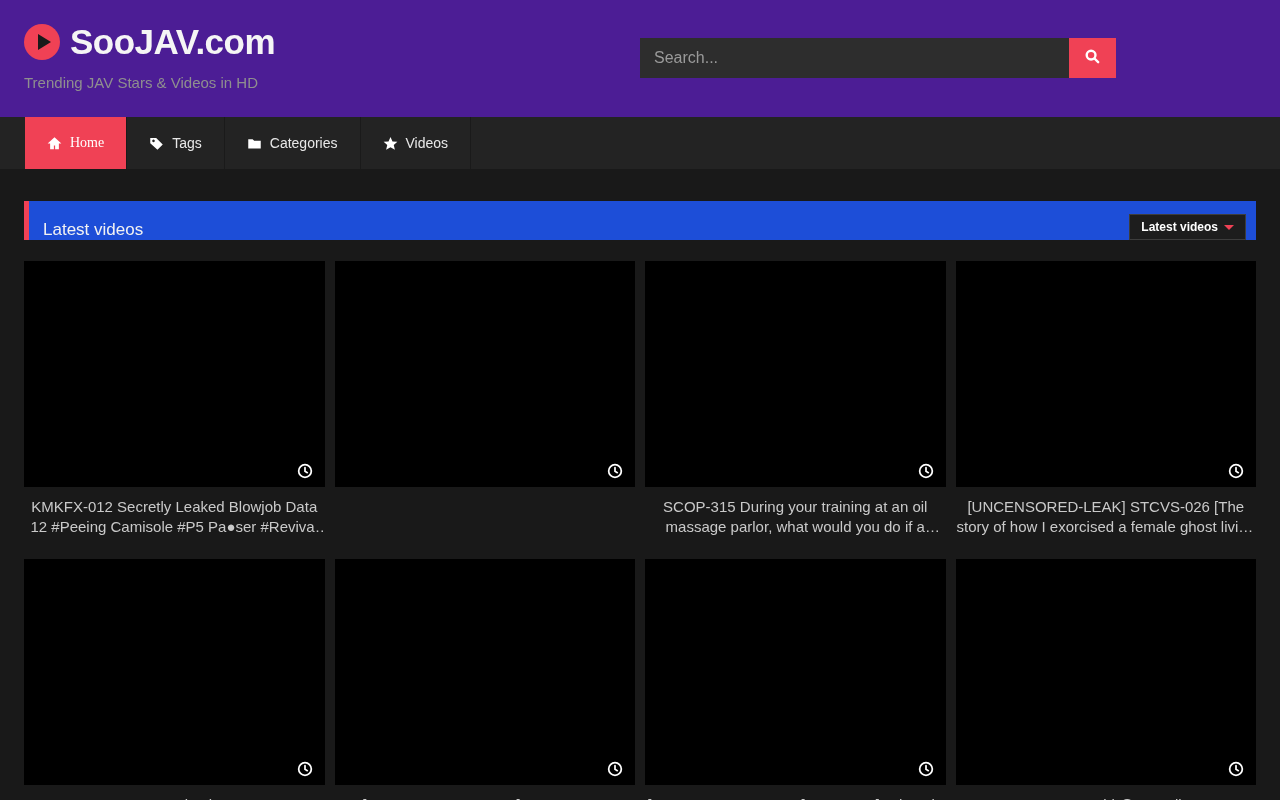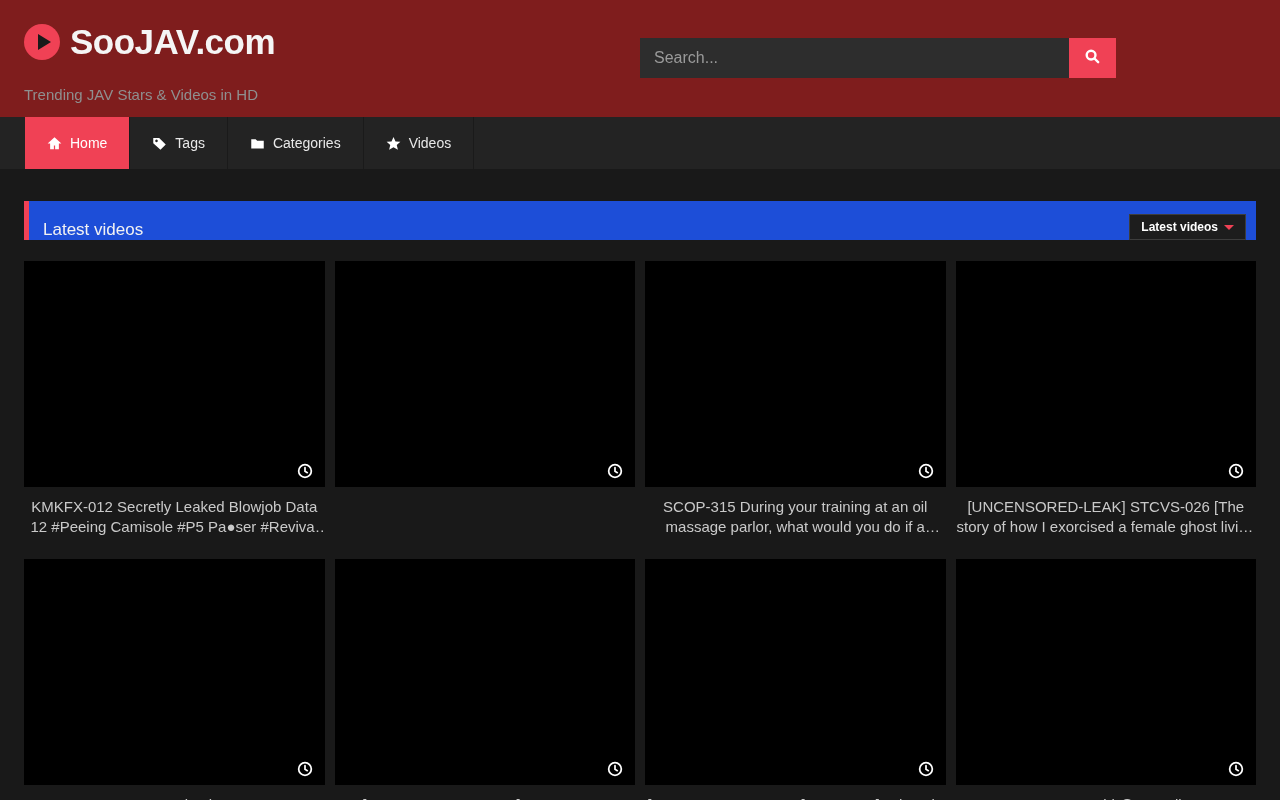--- a/index.html
+++ b/index.html
@@ -6,21 +6,21 @@
   html, body {
     width: 1280px; height: 800px;
     overflow: hidden;
     background: #191919;
     font-family: "Liberation Sans", sans-serif;
   }
 
   
   .header {
     height: 117px;
-    background: #7f1d1d;
+    background: #4c1d95;
     position: relative;
   }
   .brand {
     position: absolute;
     left: 24px; top: 22px;
     cursor: pointer;
   }
   .brand-row {
     display: flex;
     align-items: center;
@@ -40,21 +40,21 @@
     border-top: 8px solid transparent;
     border-bottom: 8px solid transparent;
   }
   .site-name {
     color: #f5f5f5;
     font-size: 35px;
     font-weight: bold;
     letter-spacing: -0.5px;
   }
   .tagline {
-    margin-top: 24px;
+    margin-top: 12px;
     color: #8f8f8f;
     font-size: 15px;
   }
 
   
   .search-form {
     position: absolute;
     left: 640px; top: 38px;
     display: flex;
     height: 40px;
@@ -93,21 +93,21 @@
     display: flex;
     align-items: center;
     gap: 8px;
     padding: 0 22px;
     color: #e8e8e8;
     font-size: 14px;
     text-decoration: none;
     border-right: 1px solid #1a1a1a;
     cursor: pointer;
   }
-  .nav-item:first-child { margin-left: 25px; }
+  .nav-item:first-child { margin-left: 25px; font-family: Liberation Serif, serif; }
   .nav-item.active { background: #f04155; color: #fff; }
   .nav-item svg { display: block; }
 
   
   .content { padding: 32px 24px 0 24px; }
   .section-bar {
     height: 39px;
     background: #1d4ed8;
     border-left: 5px solid #f04155;
     display: flex;

